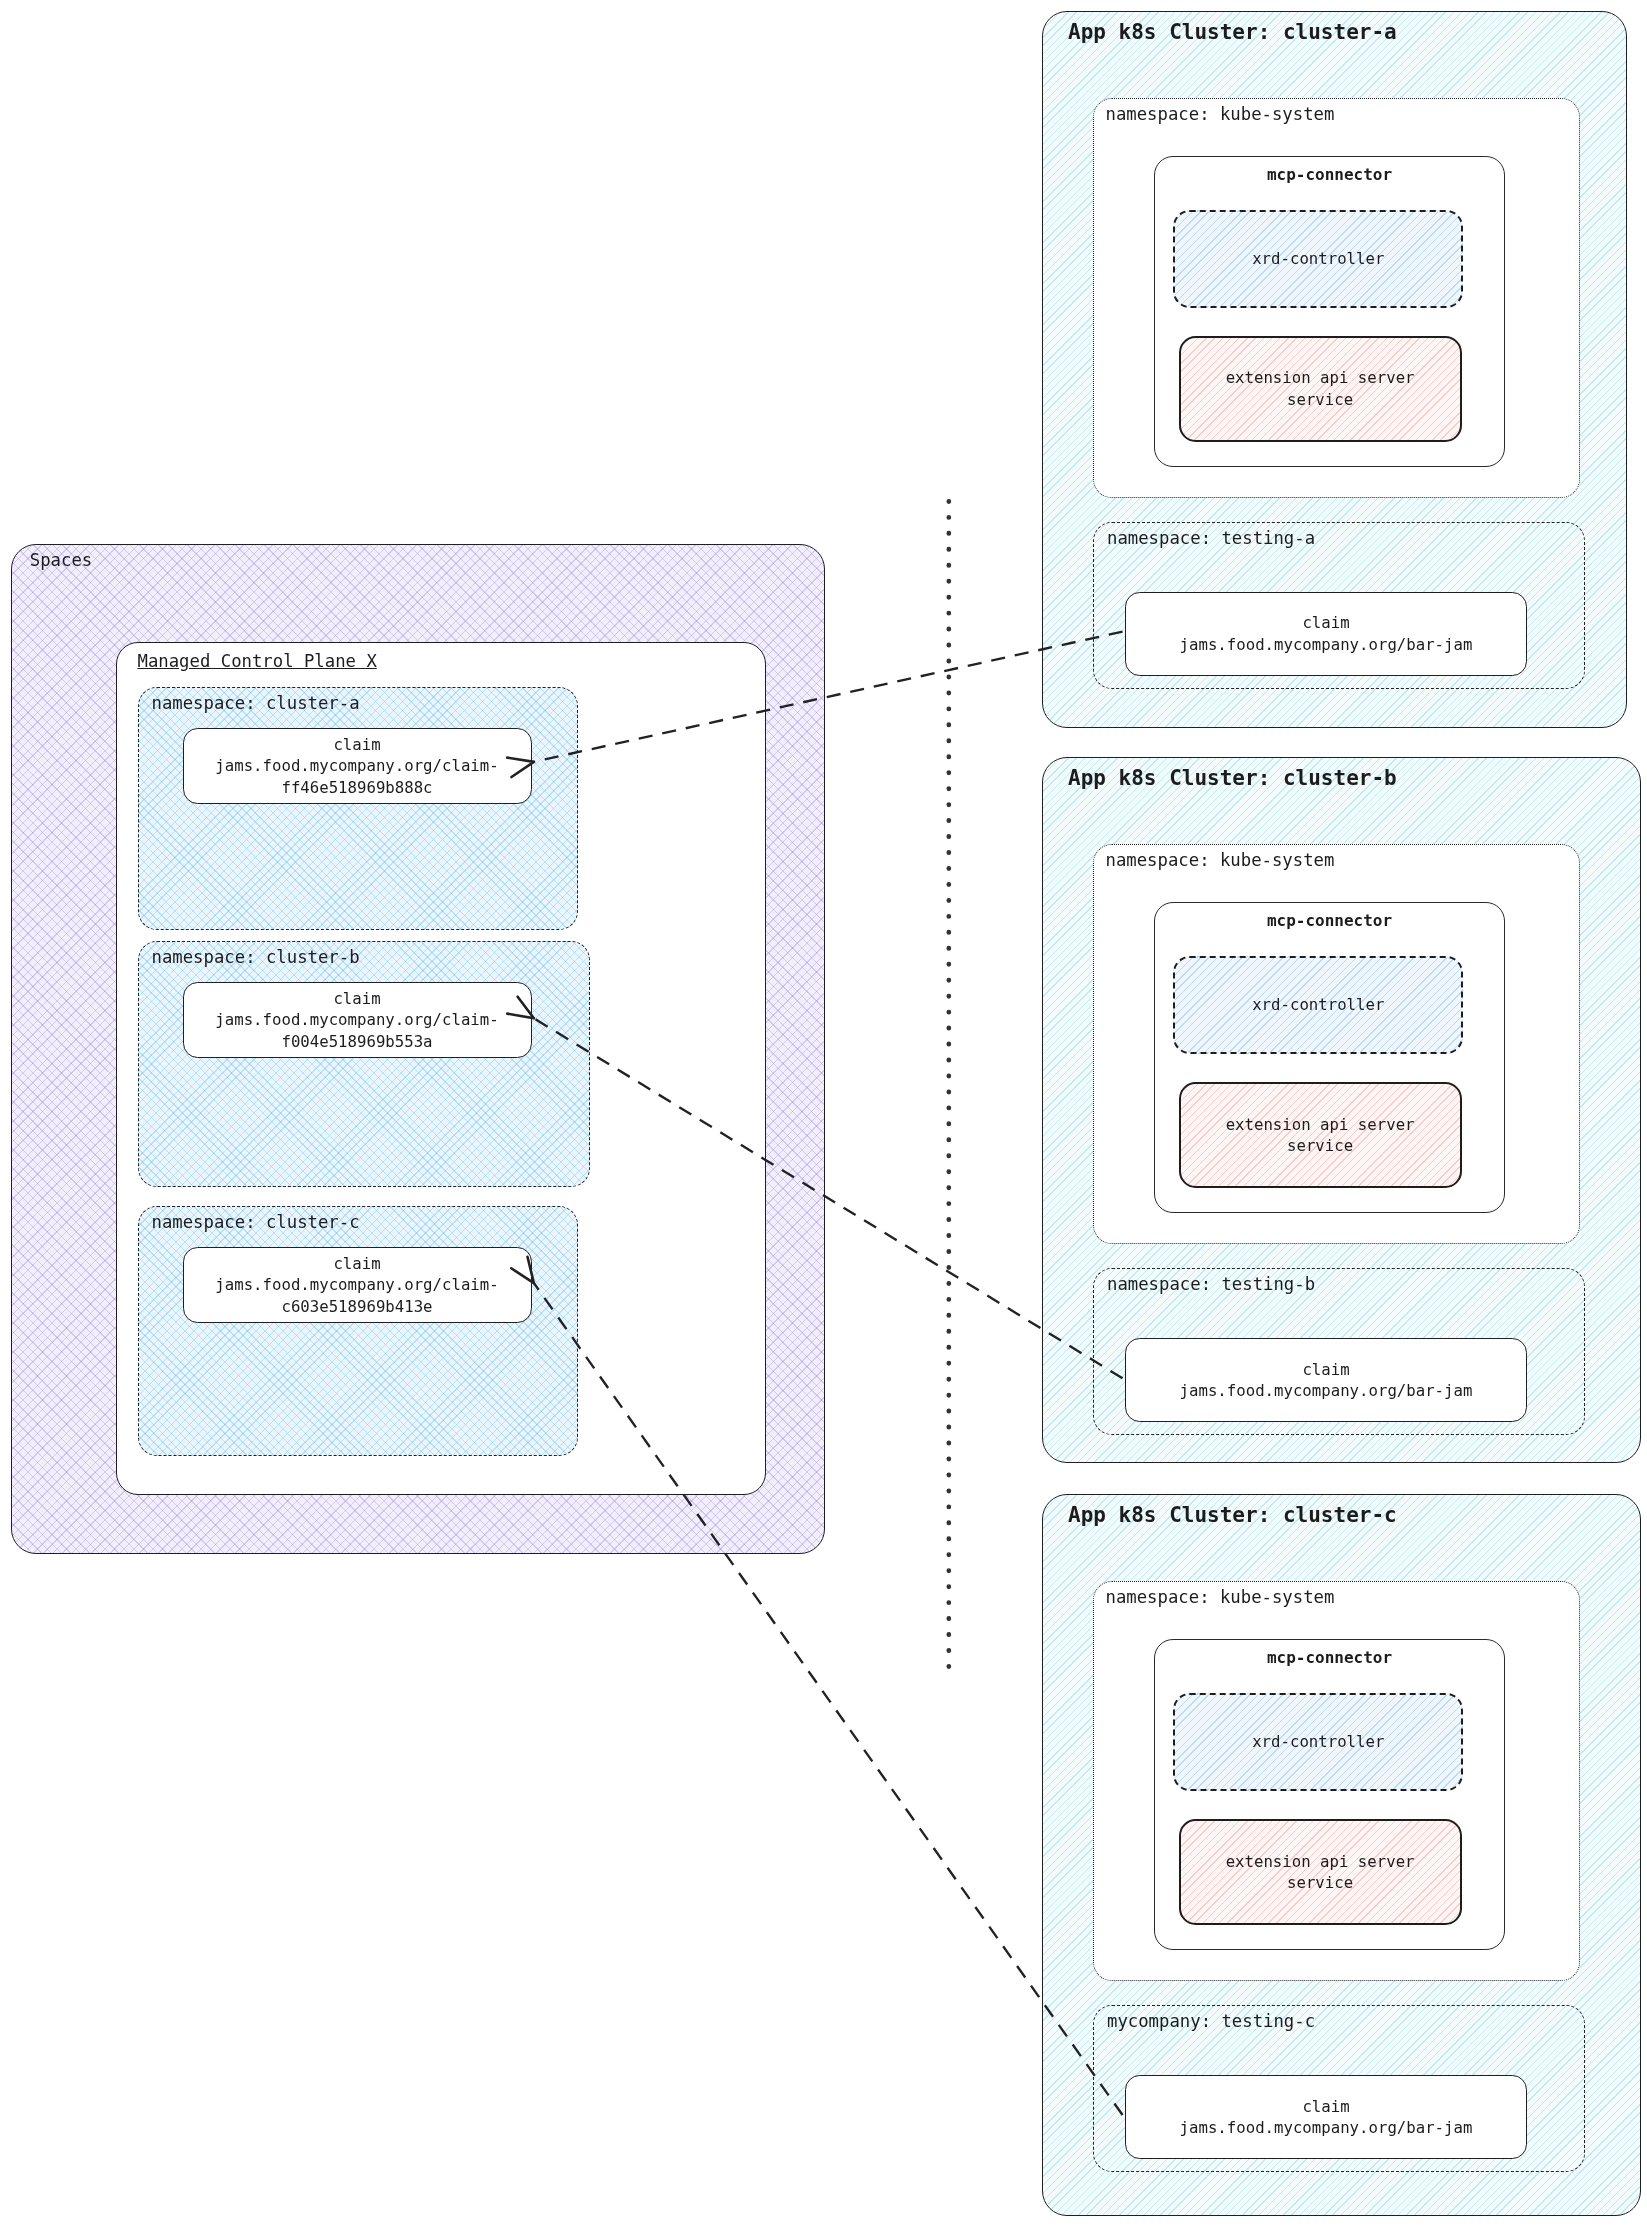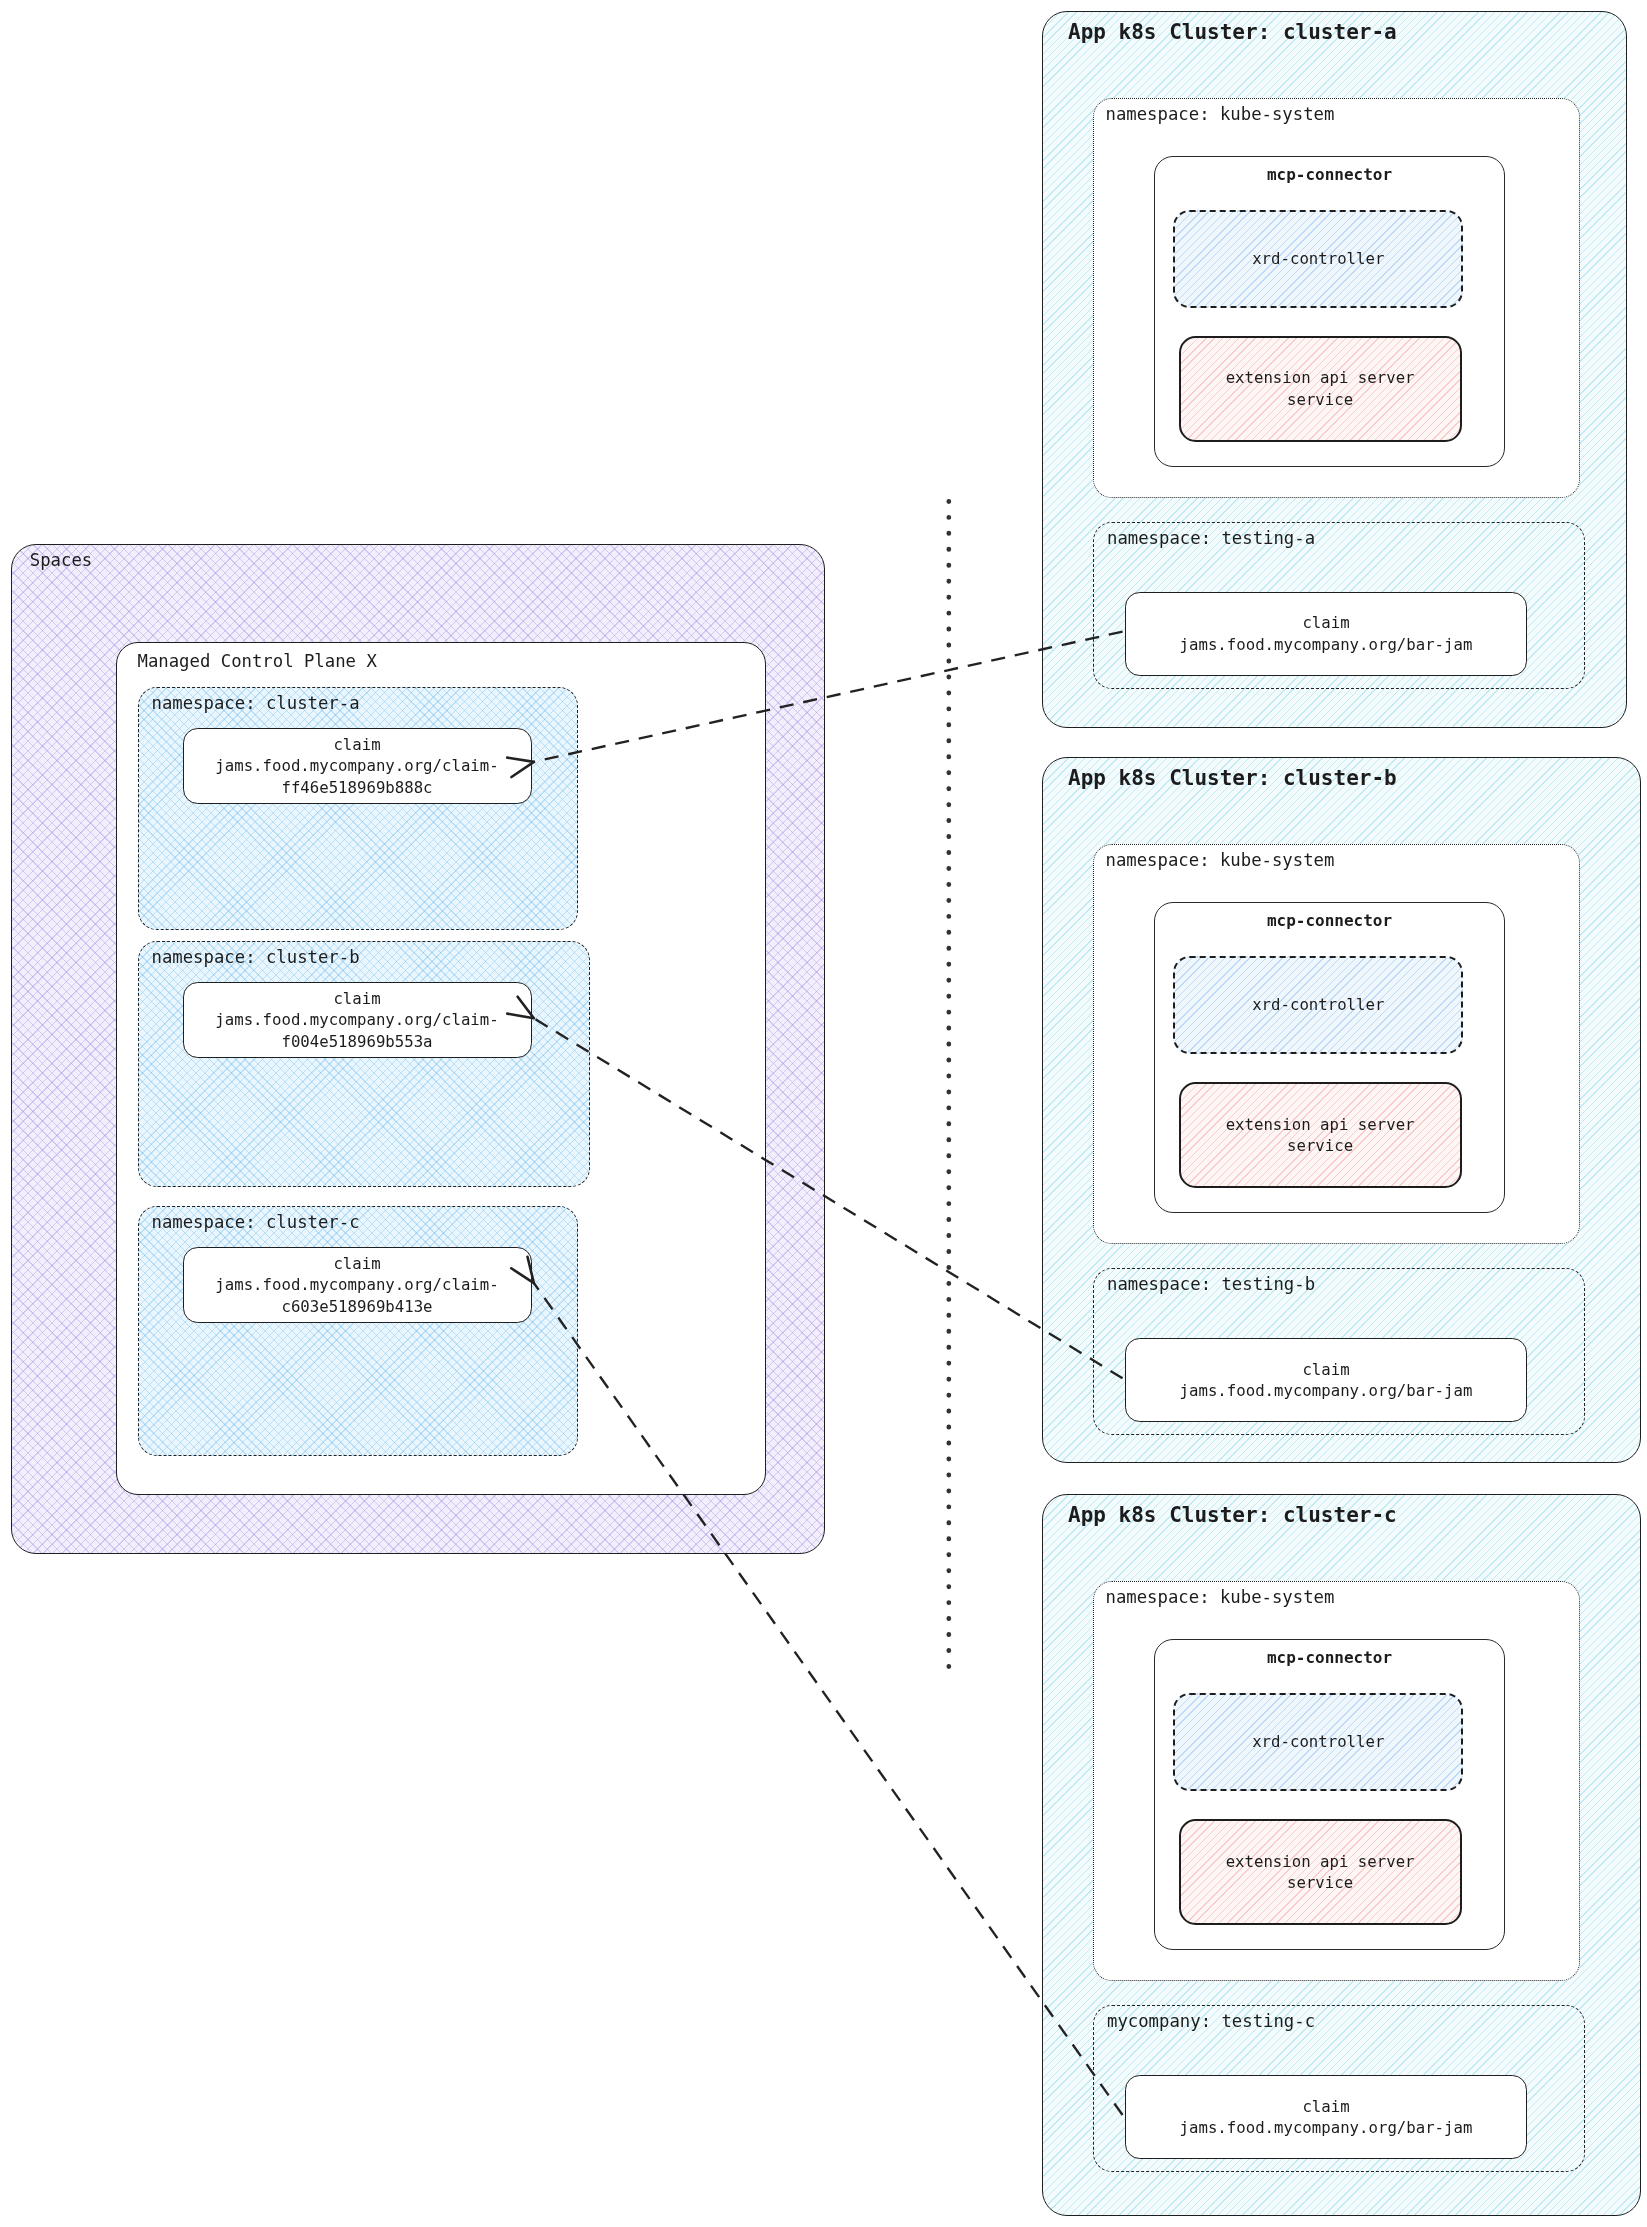--- a/index.html
+++ b/index.html
@@ -56,21 +56,21 @@
 </style>
 </head>
 <body>
 
 <div id="canvas">
 
   <div class="abs spaces-box hatch-cross-purple" style="left:10.5px;top:544px;width:814px;height:1010px;">
     <div class="abs label" style="left:18.3px;top:5.2px;">Spaces</div>
 
     <div class="abs mcpx-box" style="left:104px;top:97px;width:650px;height:853px;">
-      <div class="abs label" style="left:21px;top:8.4px;">Managed Control Plane X</div>
+      <div class="abs label" style="left:21px;top:8.4px;text-decoration:underline;">Managed Control Plane X</div>
 
       <div class="abs ns-dashed hatch-cross-blue" style="left:21px;top:44px;width:440px;height:243px;">
         <div class="abs label" style="left:13px;top:5.2px;">namespace: cluster-a</div>
         <div class="abs claim-box center-col body-text" style="left:44px;top:40px;width:349px;height:76px;">
           <div>claim</div>
           <div>jams.food.mycompany.org/claim-</div>
           <div>ff46e518969b888c</div>
         </div>
       </div>
 

